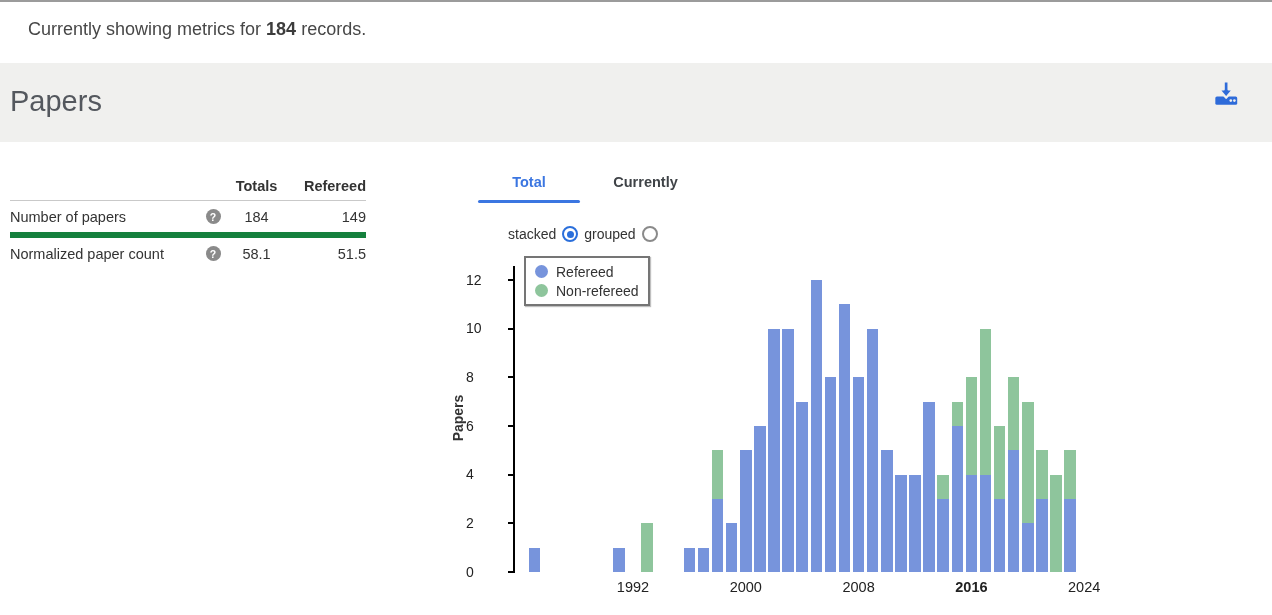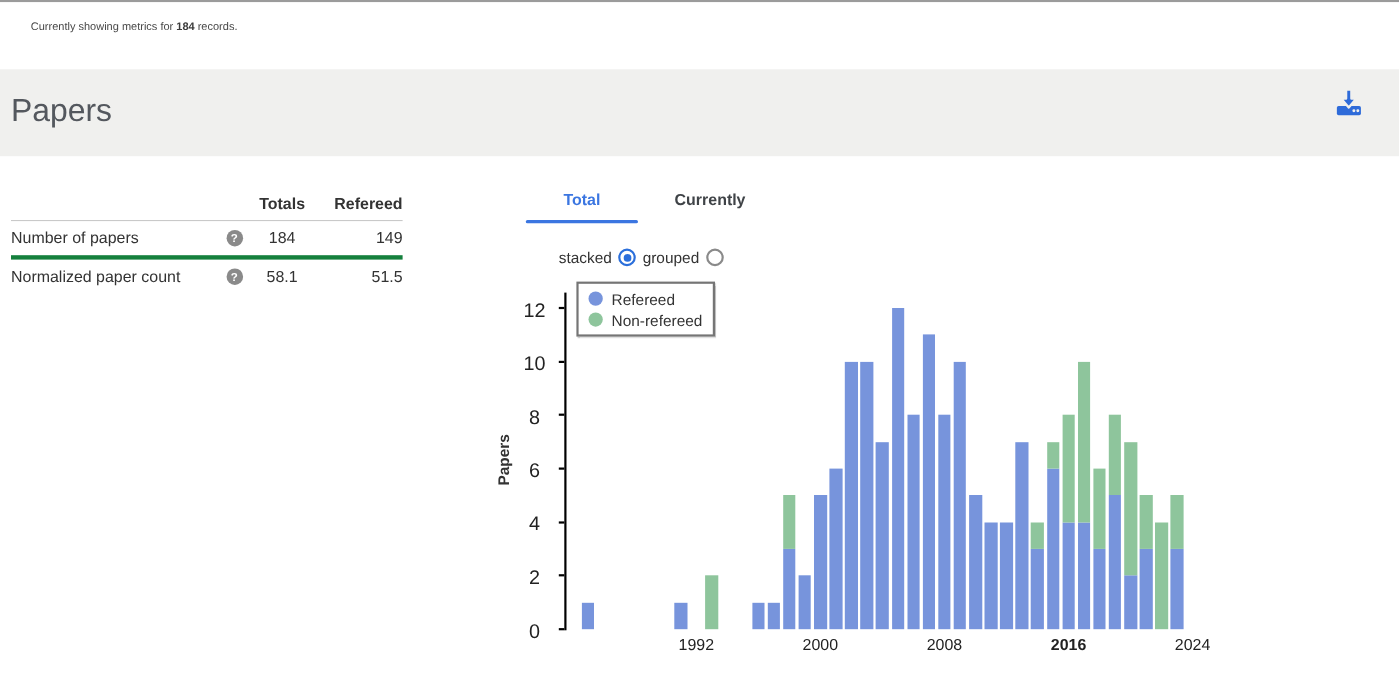--- a/index.html
+++ b/index.html
@@ -3,31 +3,31 @@
 <meta charset="utf-8">
 <style>
   html,body{margin:0;padding:0;}
   body{
     width:1272px;height:615px;position:relative;overflow:hidden;
     background:#ffffff;font-family:"Liberation Sans",sans-serif;color:#333;
     border-top:2px solid #9b9b9b;box-sizing:border-box;
   }
   
   .top-strip{position:absolute;left:0;top:0;width:1272px;height:61px;background:#fff;}
-  .records-msg{position:absolute;left:28px;top:17px;font-size:10px;color:#474747;}
+  .records-msg{position:absolute;left:28px;top:17px;font-size:18px;color:#474747;}
   .records-msg b{color:#3c3c3c;}
   
   .section-band{position:absolute;left:0;top:61px;width:1272px;height:79px;background:#f0f0ee;}
   .section-title{position:absolute;left:10px;top:22px;font-size:29px;color:#54585e;font-weight:400;}
   .download-btn{position:absolute;right:28px;top:13px;width:36px;height:36px;cursor:pointer;background:none;border:none;padding:0;}
   
   .metrics-table{position:absolute;left:10px;top:170px;width:356px;font-size:14.5px;}
   .mt-row{display:flex;align-items:center;height:31px;}
   .mt-header{height:28px;font-weight:bold;color:#333;border-bottom:1px solid #c9c9c9;}
-  .mt-row.mt-body{border-bottom:4px solid #15803d;}
+  .mt-row.mt-body{border-bottom:6px solid #15803d;}
   .mt-row.mt-body.last{border-bottom:none;}
   .col-label{width:190px;text-align:left;color:#333;}
   .col-help{width:26px;display:flex;justify-content:center;}
   .col-totals{width:61px;text-align:center;}
   .col-refereed{width:79px;text-align:right;}
   .help-icon{width:15px;height:15px;border-radius:50%;background:#8a8a8a;color:#fff;
     font-size:10.5px;font-weight:bold;display:flex;align-items:center;justify-content:center;cursor:pointer;}
   
   .tabs{position:absolute;left:440px;top:172px;width:400px;height:30px;}
   .tab{position:absolute;top:0;height:27px;font-size:14.5px;font-weight:bold;text-align:center;cursor:pointer;}
@@ -37,21 +37,21 @@
   .tab-normalized{left:158px;width:95px;color:#3f4347;}
   
   .mode-row{position:absolute;left:508px;top:224px;display:flex;align-items:center;gap:6px;font-size:14px;color:#333;}
   .radio{width:16px;height:16px;border-radius:50%;box-sizing:border-box;cursor:pointer;position:relative;}
   .radio.selected{border:2px solid #2b6fdb;}
   .radio.selected::after{content:"";position:absolute;left:2.5px;top:2.5px;width:7px;height:7px;border-radius:50%;background:#2b6fdb;}
   .radio.unselected{border:2px solid #8a8a8a;background:#fff;}
   
   .chart-canvas{position:absolute;left:440px;top:250px;width:690px;height:360px;}
   .y-axis-line{position:absolute;left:73px;top:14px;width:2px;height:307px;background:#000;}
-  .ytick-label{position:absolute;font-size:18px;color:#222;width:40px;text-align:center;left:26px;}
+  .ytick-label{position:absolute;font-size:14px;color:#222;width:40px;text-align:left;left:26px;}
   .ytick-mark{position:absolute;left:68px;width:5px;height:2px;background:#000;}
   .xtick-label{position:absolute;font-size:14.5px;color:#222;width:60px;text-align:center;top:327px;}
   .bar{position:absolute;}
   .y-axis-title{position:absolute;left:-12px;top:158px;width:60px;height:16px;line-height:16px;
     text-align:center;font-size:14px;font-weight:bold;color:#333;transform:rotate(-90deg);}
   
   .legend-box{position:absolute;left:84px;top:4px;width:126px;height:50px;background:#fff;
     border:2px solid #757575;box-shadow:1px 1px 1px rgba(0,0,0,.25);z-index:5;
     display:flex;flex-direction:column;justify-content:center;gap:3px;padding-left:9px;box-sizing:border-box;}
   .legend-item{display:flex;align-items:center;gap:8px;font-size:14px;color:#333;}

